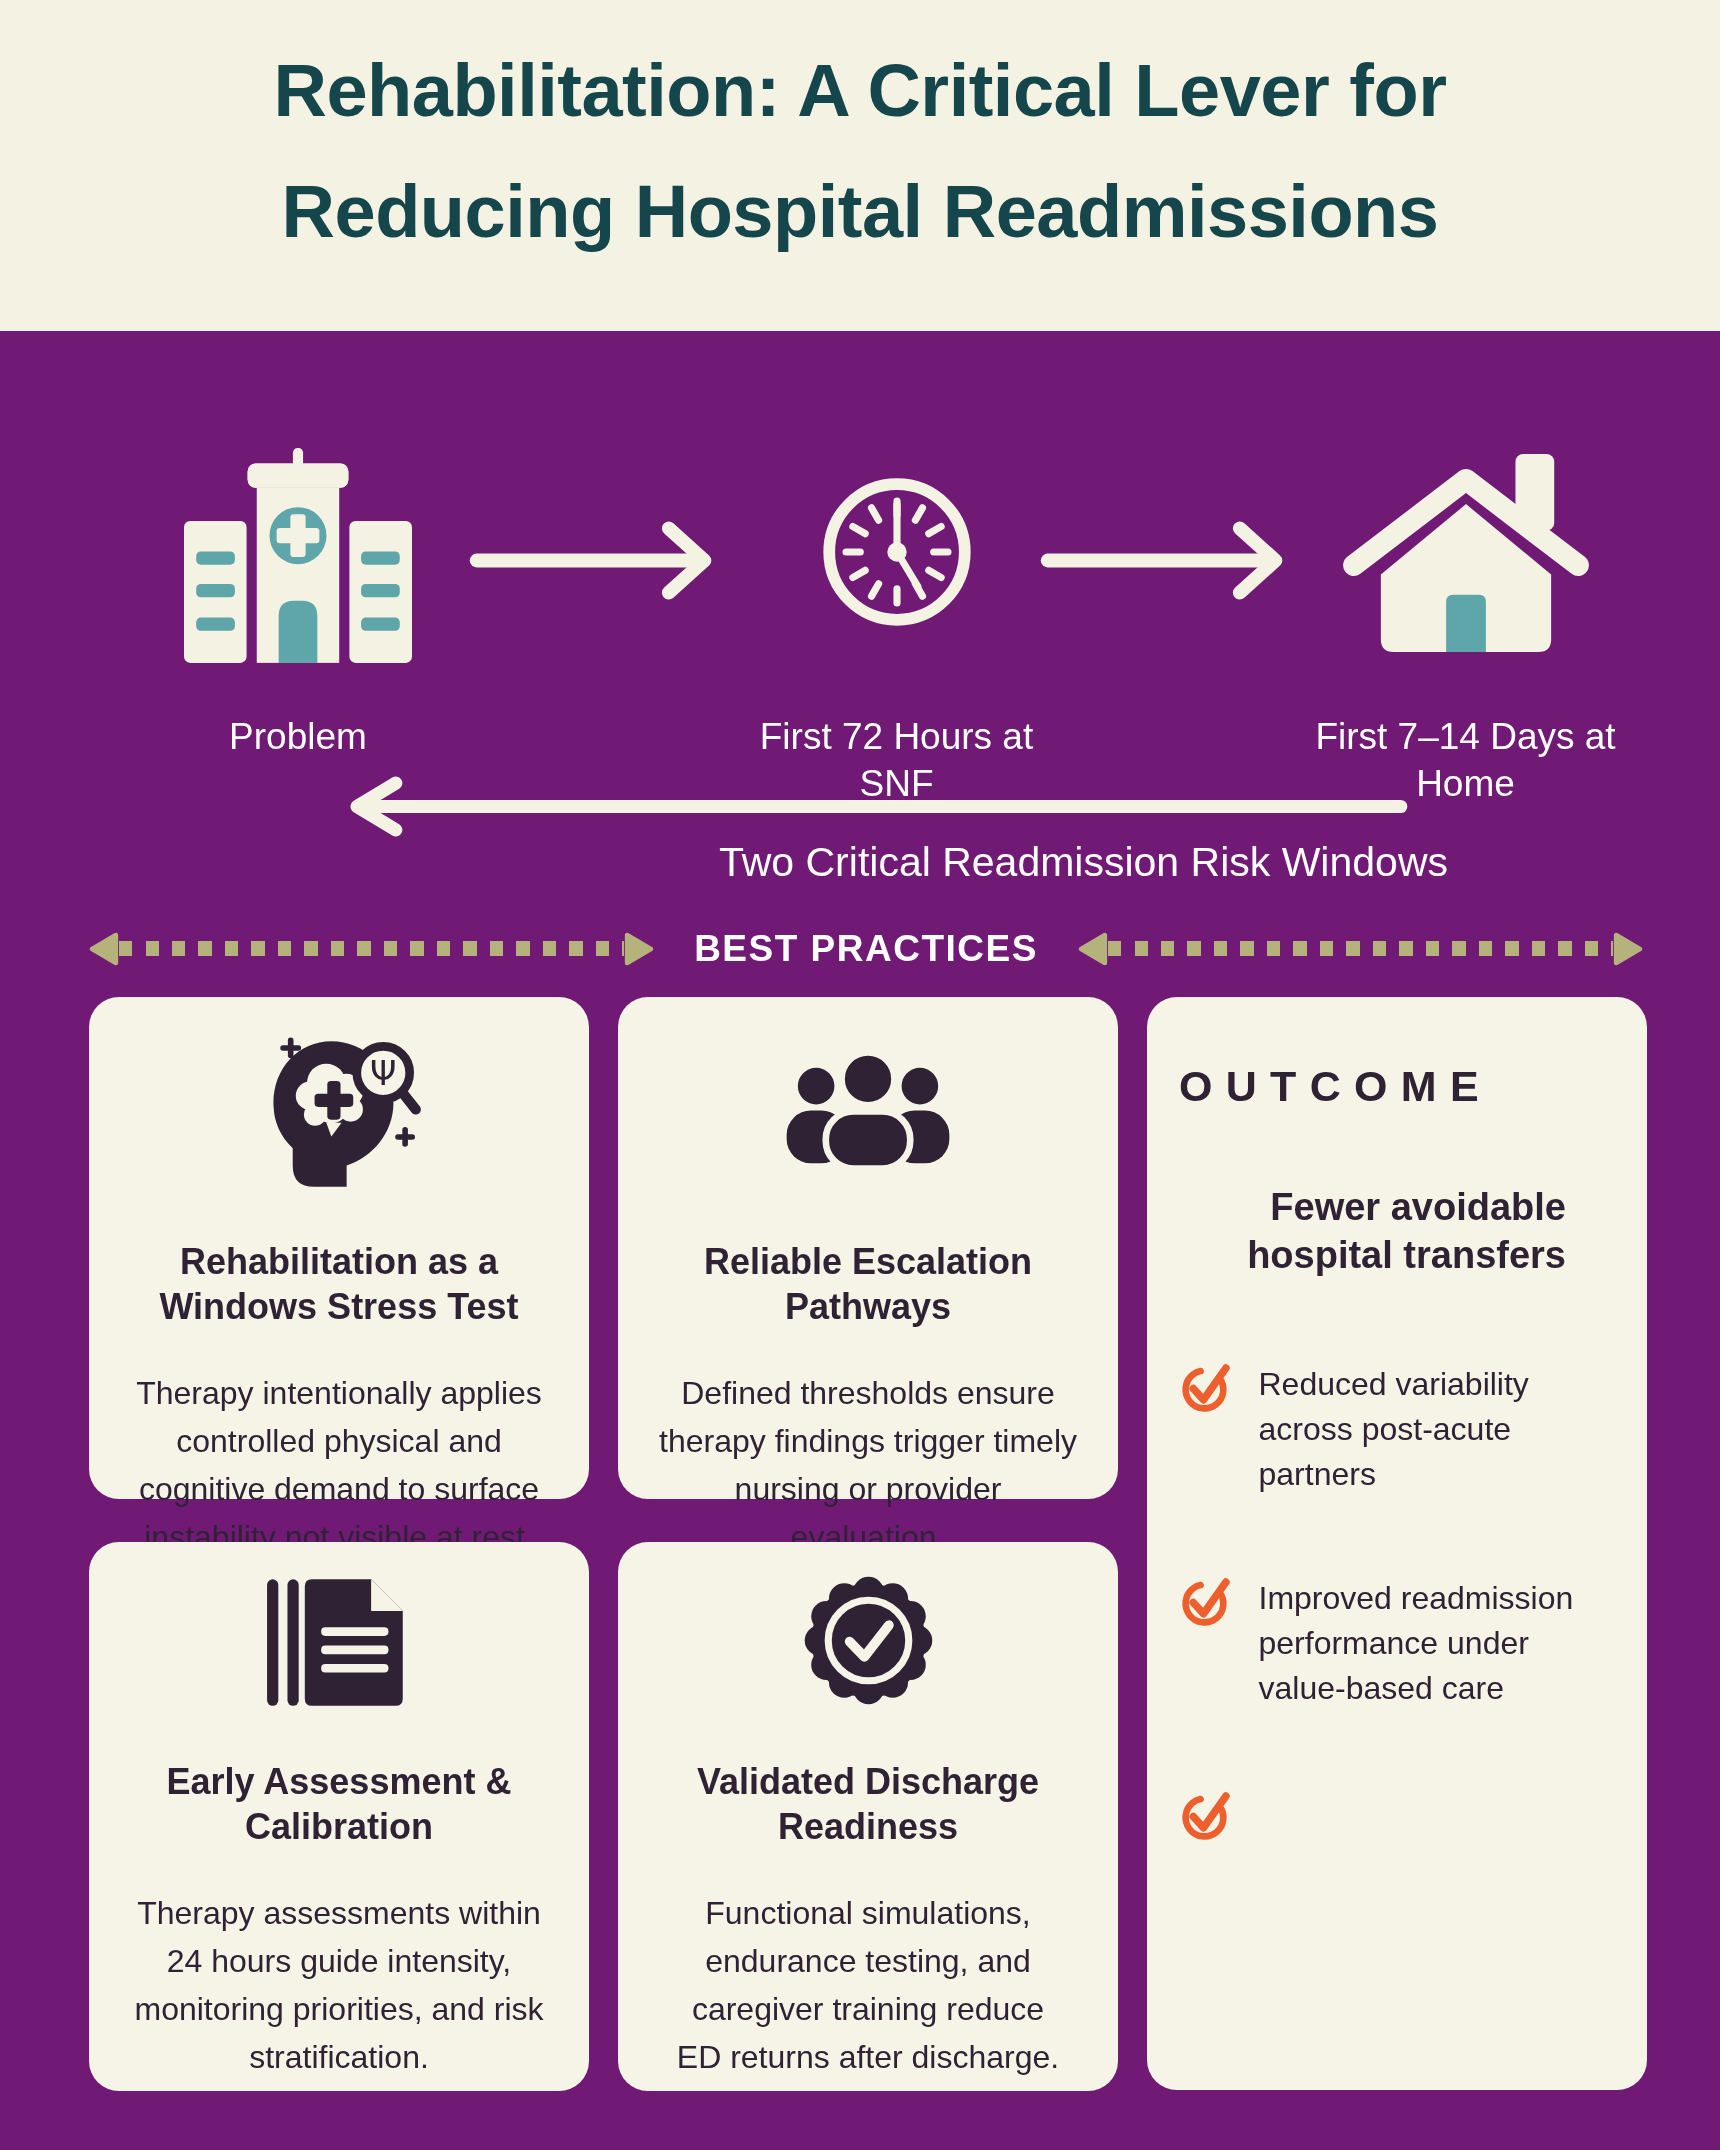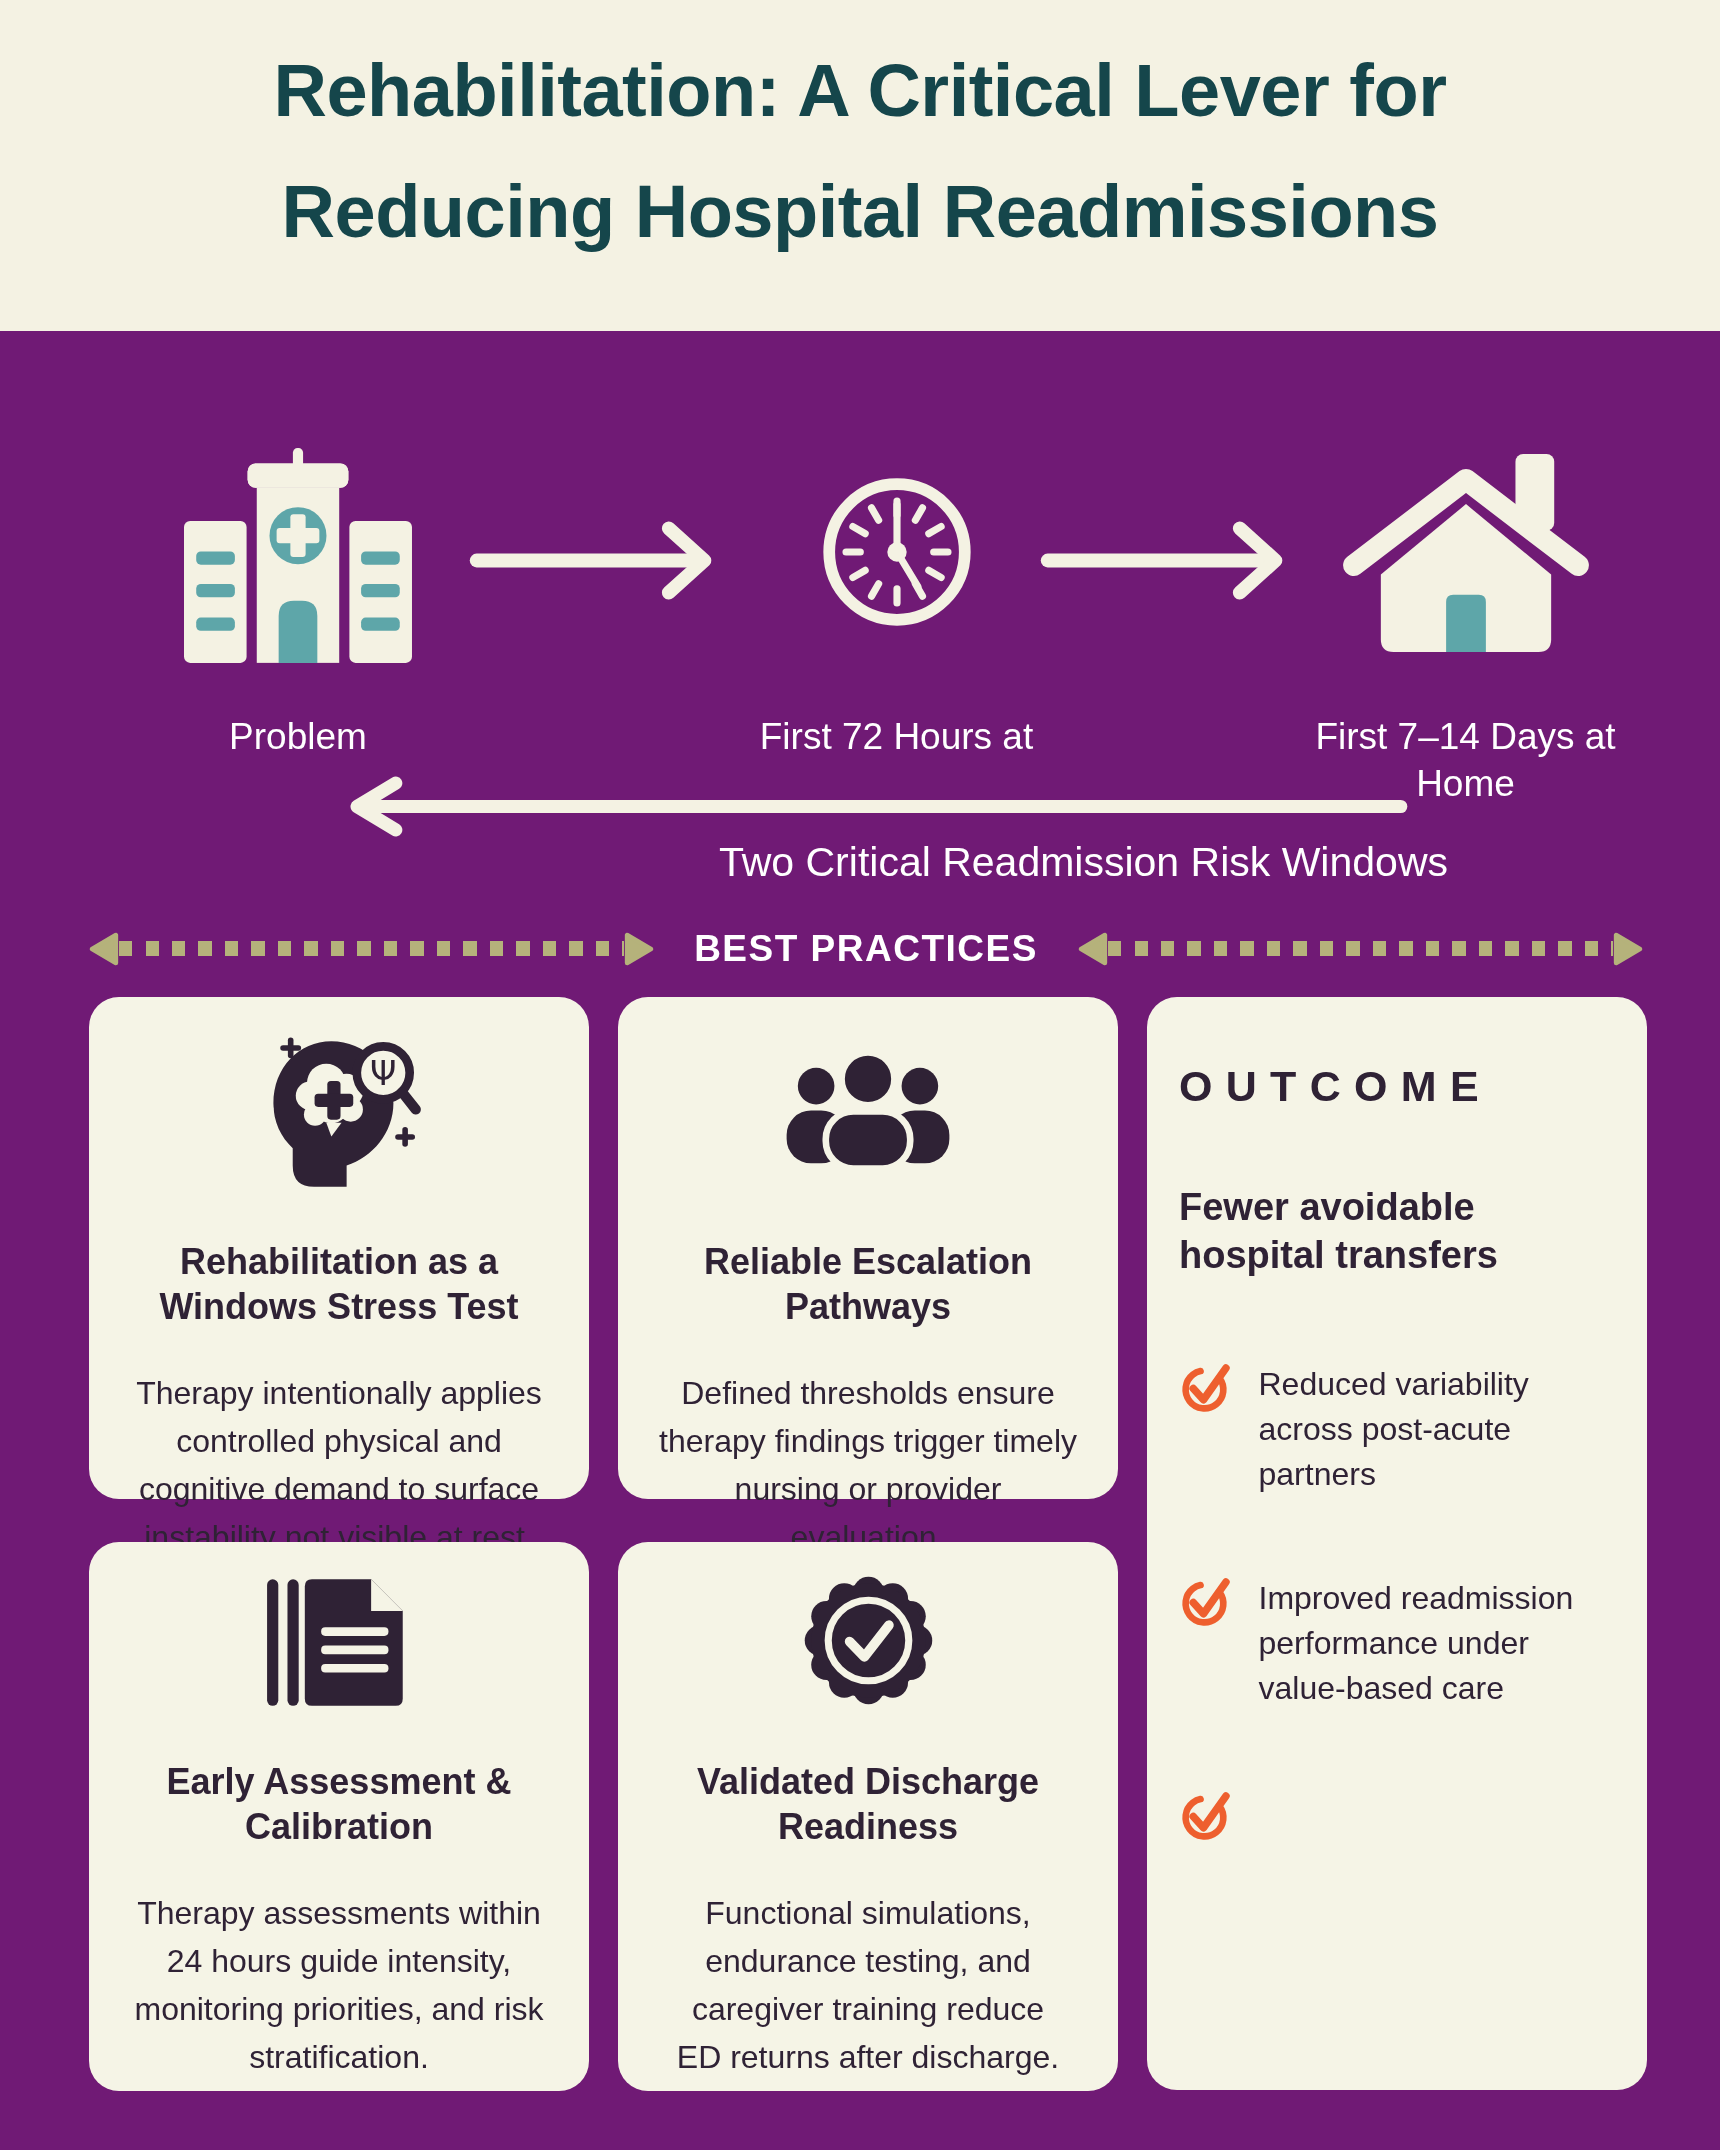--- a/index.html
+++ b/index.html
@@ -101,20 +101,21 @@
     font-size:43px;
     letter-spacing:13.3px;
   }
   .outcome-sub{
     margin-top:72px;
     max-width:387px;
     color:#2f2235;
     font-weight:bold;
     font-size:38px;
     line-height:48px;
+    text-align:right;
   }
   .outcome-list{margin-top:81px;}
   .outcome-item{
     display:flex;align-items:flex-start;
     margin-bottom:77px;
   }
   .outcome-item .chk{flex:none;margin-right:26.5px;}
   .outcome-item .txt{
     max-width:326px;
     color:#2f2235;
@@ -202,20 +203,21 @@
     <path d="M78,248 L245,110 L412,248 L412,375 Q412,400 387,400 L103,400 Q78,400 78,375 Z" fill="#f4f2e3"></path>
     <path d="M206,400 L206,302 Q206,288 220,288 L270,288 Q284,288 284,302 L284,400 Z" fill="#5ea6a9"></path>
   </svg>
 
   <div class="step-label" style="left:145px;top:713px;width:306px">
     <span>Problem</span>
     <span></span>
   </div>
   <div class="step-label" style="left:703px;top:713px;width:387px">
     <span>First 72 Hours at</span>
+    <span>SNF</span>
   </div>
   <div class="step-label" style="left:1272px;top:713px;width:387px">
     <span>First 7–14 Days at</span>
     <span>Home</span>
   </div>
 
   <svg class="abs" style="left:329px;top:776px" width="1081" height="61" viewBox="0 0 2120 120">
     <g fill="none" stroke="#f4f2e3" stroke-width="26" stroke-linecap="round" stroke-linejoin="round">
       <path d="M58,60 H2105"></path>
       <path d="M128,14 L52,60 L128,106"></path>

